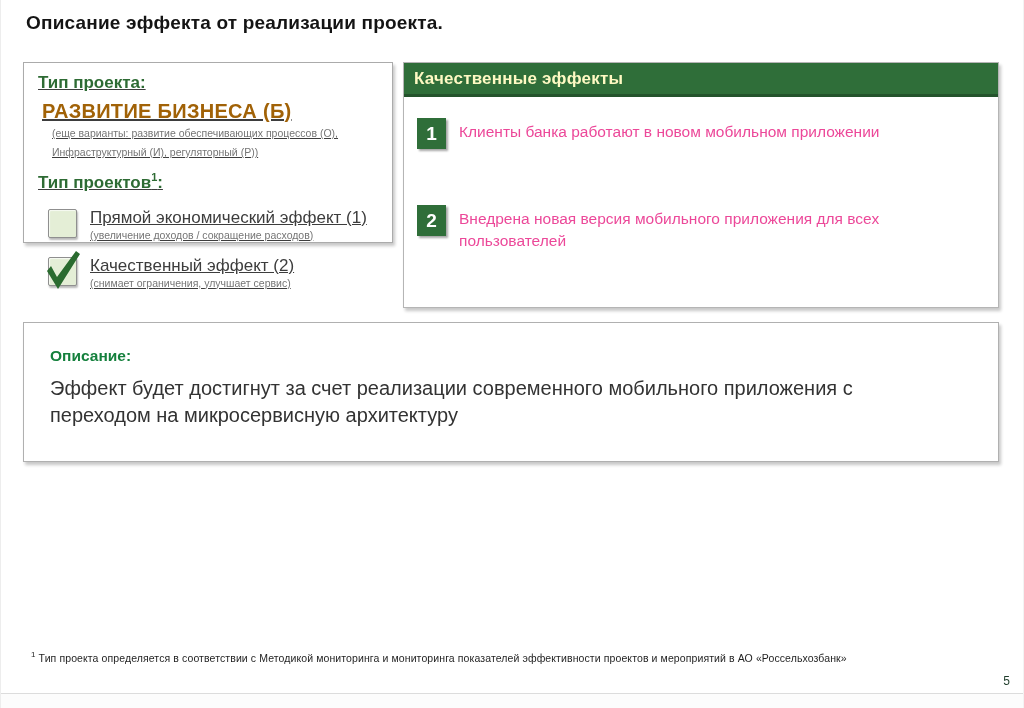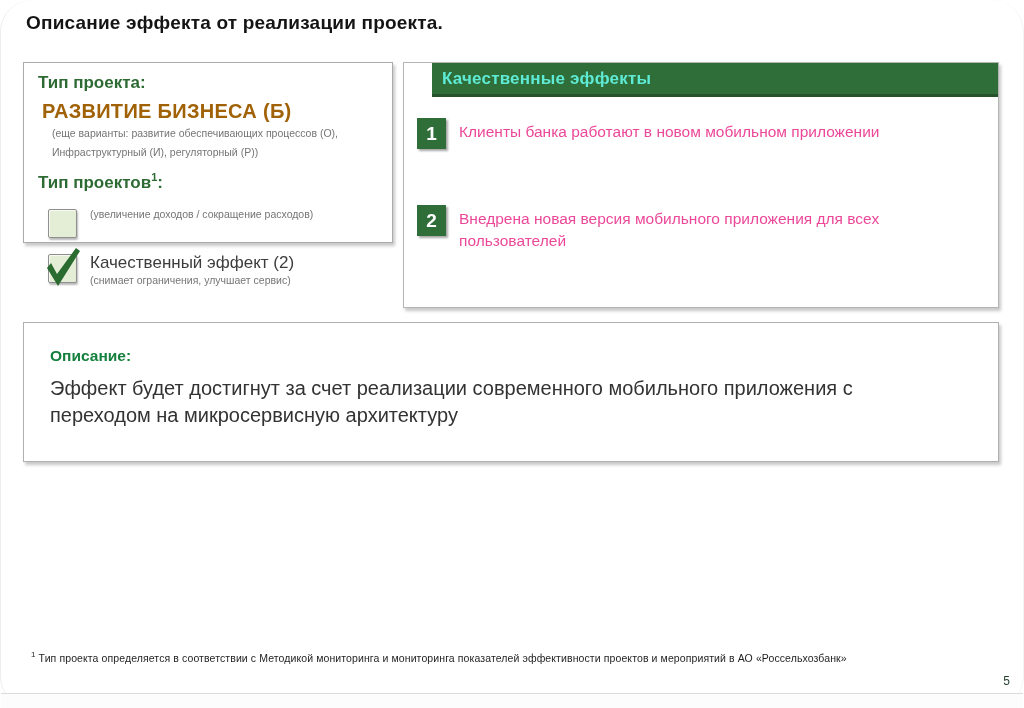--- a/index.html
+++ b/index.html
@@ -9,36 +9,35 @@
     background: #ffffff;
     position: relative;
     color: #3d3d3d;
     overflow: hidden;
   }
   .page {
     position: absolute; inset: 0;
     border-left: 1px solid #ededed;
     border-right: 1px solid #f3f3f3;
     background: #fff;
-    border-radius: 32px;
   }
   
   .slide-title {
     position: absolute; left: 25px; top: 12px;
     font-size: 19px; font-weight: bold; color: #141414;
     letter-spacing: 0.2px;
   }
   
   .panel {
     position: absolute; background: #ffffff;
     border: 1px solid #ababab;
     box-shadow: 2px 3px 3px rgba(0,0,0,0.22);
   }
   
-  .panel-project { left: 22px; top: 62px; width: 370px; height: 181px; padding: 10px 14px; }
+  .panel-project { left: 22px; top: 62px; width: 370px; height: 181px; padding: 10px 14px; text-decoration: underline; }
   .green-heading { color: #2e6b34; font-weight: bold; font-size: 17px; }
   .project-value { color: #a16207; font-weight: bold; font-size: 20px; margin: 7px 0 1px 4px; letter-spacing: 0.3px; }
   .project-note { color: #757575; font-size: 10.5px; line-height: 19px; margin-left: 14px; max-width: 330px; }
   .effect-heading { margin-top: 9px; }
   .effect-heading sup { font-size: 11px; }
   .checkbox-row { display: flex; align-items: flex-start; margin: 14px 0 0 10px; }
   .checkbox-box {
     width: 29px; height: 29px; flex: 0 0 29px;
     background: #e4eed6;
     border: 1px solid #8f8f8f;
@@ -46,24 +45,23 @@
     border-radius: 2px;
     position: relative; margin-right: 13px; margin-top: 2px;
   }
   .checkmark-svg { position: absolute; left: -5px; top: -9px; overflow: visible; }
   .checkbox-label { font-size: 17px; color: #3d3d3d; line-height: 21px; }
   .checkbox-note { font-size: 10.5px; color: #757575; margin-top: 1px; }
   
   .panel-effects { left: 402px; top: 62px; width: 596px; height: 246px; border-color: #b5b5b5; }
   .effects-header {
     background: #2f6e39; border-bottom: 3px solid #24532c;
-    color: #5eead4; font-weight: bold; font-size: 17px;
+    color: #fef9c3; font-weight: bold; font-size: 17px;
     height: 34px; line-height: 31px; padding-left: 10px;
     letter-spacing: 0.2px;
-    margin-left: 28px;
   }
   .effect-item { display: flex; align-items: flex-start; padding: 0 16px 0 13px; position: absolute; left: 0; right: 0; }
   .effect-item-1 { top: 53px; }
   .effect-item-2 { top: 140px; }
   .effect-num {
     flex: 0 0 29px; width: 29px; height: 31px;
     background: #2f6e39; color: #ffffff;
     font-weight: bold; font-size: 19px; text-align: center; line-height: 31px;
     box-shadow: 2px 2px 2px rgba(0,0,0,0.35);
     margin-right: 13px; margin-top: 2px;
@@ -98,20 +96,21 @@
 
   <div class="panel panel-project">
     <div class="green-heading">Тип проекта:</div>
     <div class="project-value">РАЗВИТИЕ БИЗНЕСА (Б)</div>
     <div class="project-note">(еще варианты: развитие обеспечивающих процессов (О), Инфраструктурный (И), регуляторный (Р))</div>
     <div class="green-heading effect-heading"><span>Тип проектов</span><sup>1</sup><span>:</span></div>
 
     <div class="checkbox-row">
       <div class="checkbox-box"></div>
       <div>
+        <div class="checkbox-label">Прямой экономический эффект (1)</div>
         <div class="checkbox-note">(увеличение доходов / сокращение расходов)</div>
       </div>
     </div>
 
     <div class="checkbox-row">
       <div class="checkbox-box">
         <svg class="checkmark-svg" width="40" height="42" viewBox="0 0 40 42">
           <path d="M3 22 L7 17 L13 28 L32 2 L36 5 L14 40 Z" fill="#2a6b2f"></path>
         </svg>
       </div>

